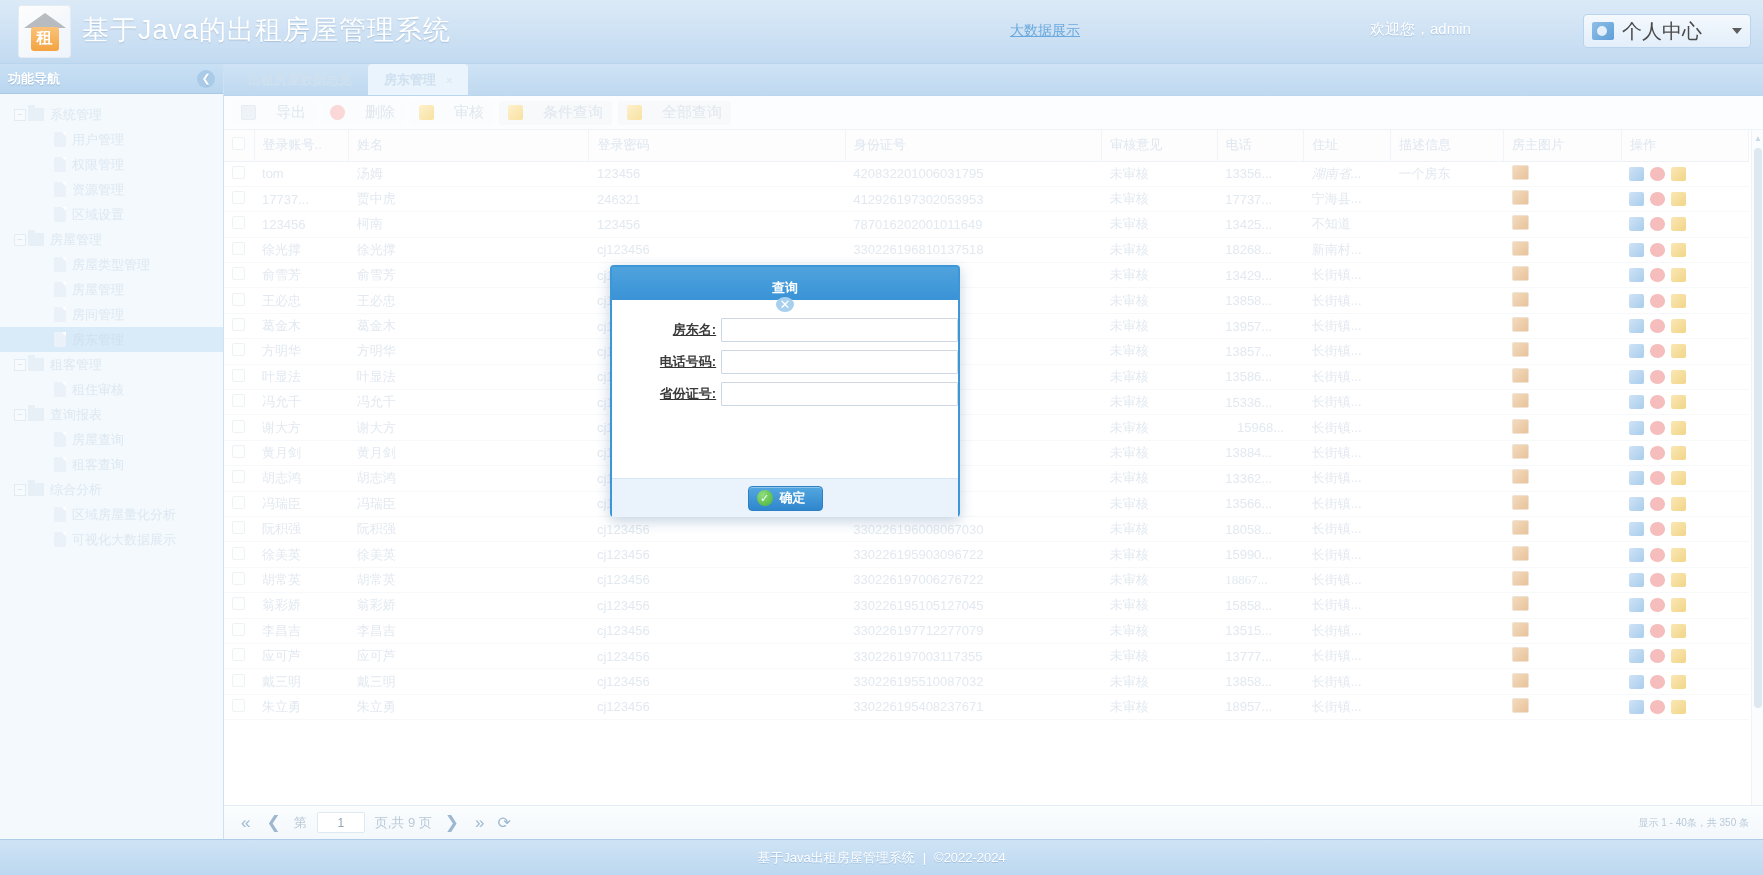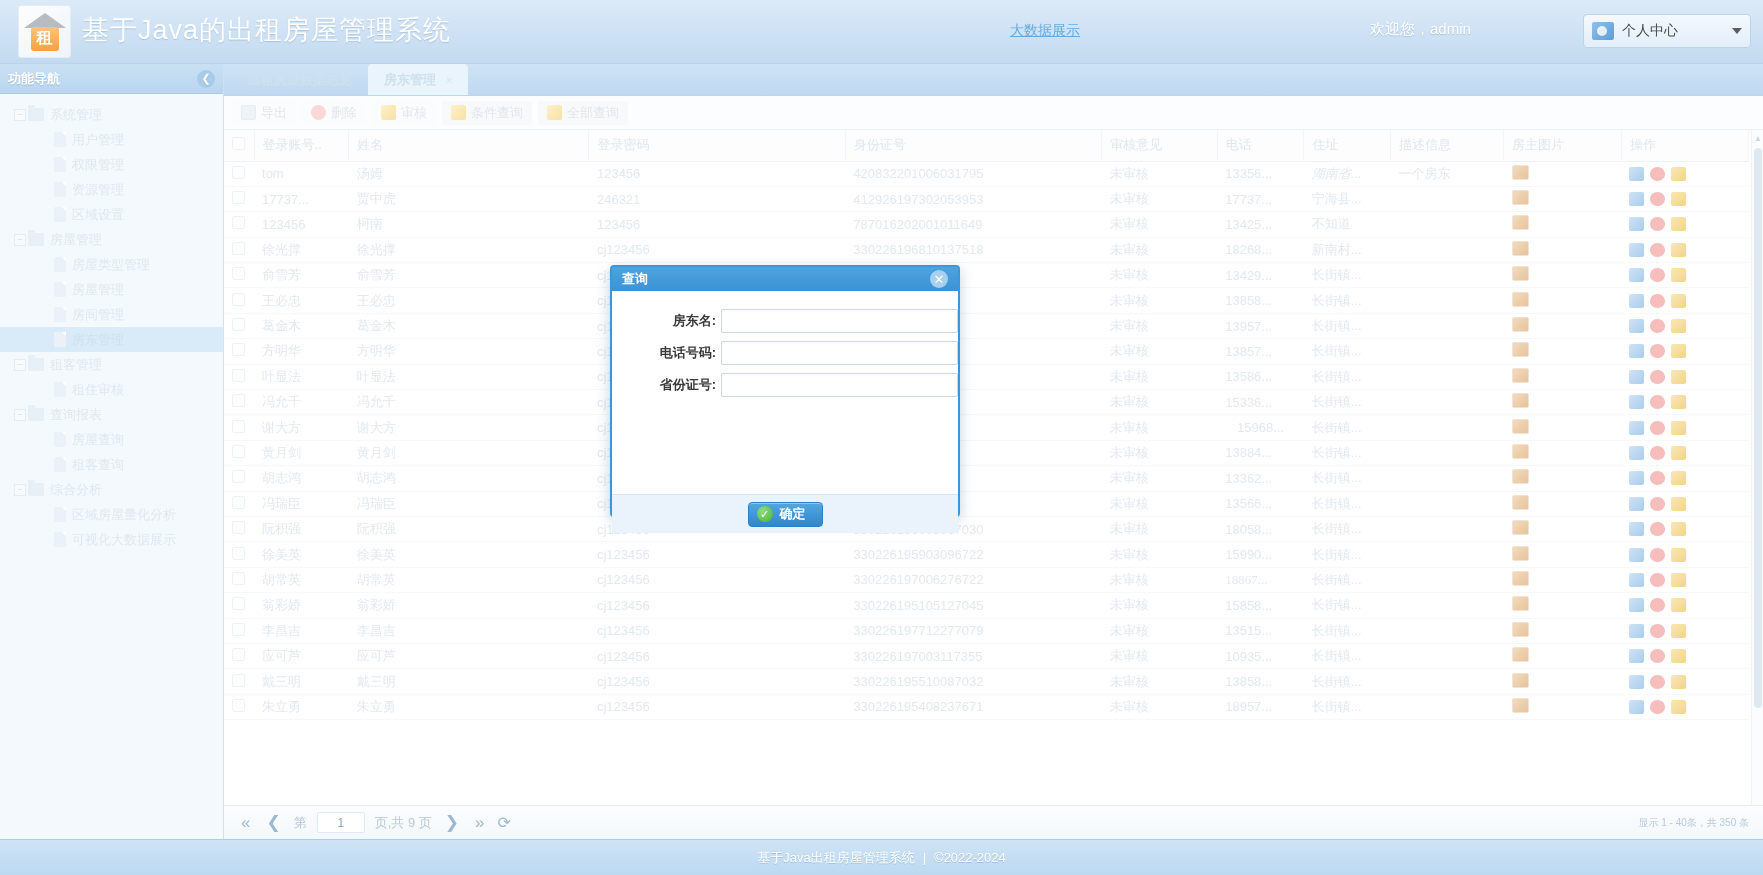--- a/index.html
+++ b/index.html
@@ -63,21 +63,21 @@
   }
   .uc-icon {
     width: 22px; height: 18px; border-radius: 2px; margin-right: 8px;
     background: linear-gradient(135deg,#8fc0e8,#5e9ed6);
     position: relative; flex: 0 0 auto;
   }
   .uc-icon:after {
     content: ""; position: absolute; left: 5px; top: 4px; width: 10px; height: 10px;
     border-radius: 50%; background: #fff; opacity: .8;
   }
-  .uc-label { flex: 1; font-size: 14px; color: #4a4a4a; }
+  .uc-label { flex: 1; font-size: 20px; color: #4a4a4a; }
   .uc-caret {
     width: 0; height: 0; margin-left: 4px;
     border-left: 5px solid transparent; border-right: 5px solid transparent;
     border-top: 6px solid #5d5d5d;
   }
 
   
   .sidebar {
     position: absolute; left: 0; top: 64px; width: 224px; height: 811px;
     background: #f4f9fd; border-right: 1px solid #cfe0ef;
@@ -144,22 +144,22 @@
   .tab .x { margin-left: 10px; font-size: 11px; color: #dbe9f6; }
 
   .panel { position: absolute; left: 0; top: 32px; width: 1539px; height: 743px; background: #fff; }
 
   
   .toolbar {
     height: 34px; background: #fcfdfe; border-bottom: 1px solid #eef3f8;
     display: flex; align-items: center; padding-left: 8px; gap: 6px;
   }
   .tbtn {
-    height: 24px; padding: 0 9px; display: flex; align-items: center; gap: 5px;
-    border-radius: 3px; font-size: 13px; color: #e0e7ee; cursor: pointer;
+    height: 24px; padding: 0 9px; display: flex; align-items: center; gap: 20px;
+    border-radius: 3px; font-size: 15px; color: #e0e7ee; cursor: pointer;
     background: #fbfcfd;
   }
   .tbtn.hl { background: #f7f9fb; }
   .tbi { width: 15px; height: 15px; flex: 0 0 auto; border-radius: 2px; }
   .tbi.export { background: #eef3f7; border:1px solid #e6edf3; }
   .tbi.del { background: radial-gradient(circle,#fbd8d8 60%,#f6c7c7); border-radius: 50%; }
   .tbi.pencil { background: linear-gradient(135deg,#fdf0cc,#f8e2a0); transform: rotate(-0deg); }
 
   
   .tablewrap { position: relative; height: 709px; overflow: hidden; }
@@ -231,31 +231,31 @@
   }
   .footer .sep { margin: 0 8px; }
 
   
   .modal {
     position: absolute; left: 610px; top: 265px; width: 350px; height: 252px;
     background: #ffffff; border: 2px solid #3d96d8; border-radius: 4px;
     box-shadow: 0 4px 14px rgba(40,90,140,.28); z-index: 50;
   }
   .modal-head {
-    height: 24px; background: linear-gradient(to bottom,#4fa3dd,#3a93d6);
-    display: flex; align-items: center; padding: 0 10px;
-    color: #fff; font-weight: bold; font-size: 13px;
+    height: 33px; background: linear-gradient(to bottom,#4fa3dd,#3a93d6);
+    display: flex; align-items: center; padding: 12px 10px;
+    color: #fff; font-weight: bold; font-size: 13px; flex-direction: column;
   }
   .modal-head .t { flex: 1; }
   .mclose {
     width: 18px; height: 18px; border-radius: 50%;
     background: #a7cfee; color: #fff; font-size: 13px; font-weight: bold;
     display: flex; align-items: center; justify-content: center; cursor: pointer;
   }
-  .modal-body { height: 203px; background: #fff; padding: 18px 0 0 0; }
+  .modal-body { height: 178px; background: #fff; padding: 18px 0 0 0; text-decoration: underline; }
   .frow { display: flex; align-items: center; margin-bottom: 8px; }
   .flabel {
     width: 112px; text-align: right; padding-right: 5px;
     font-size: 13px; color: #3a3a3a; font-weight: bold;
   }
   .finput {
     width: 243px; height: 24px; border: 1px solid #cdd8e2; background: #fff;
     border-radius: 1px; outline: none; font-size: 13px; padding: 0 5px;
     font-family: "Liberation Sans", sans-serif;
   }
@@ -812,21 +812,21 @@
                   </div>
                 </td>
               </tr>
               <tr>
                 <td style="width: 26px;"><span class="cb"></span></td>
                 <td style="width: 82px;">应可芦</td>
                 <td style="width: 208px;">应可芦</td>
                 <td style="width: 222px;">cj123456</td>
                 <td style="width: 222px;">330226197003117355</td>
                 <td style="width: 100px;">未审核</td>
-                <td style="width: 75px;">10935...</td>
+                <td style="width: 75px;">13777...</td>
                 <td style="width: 75px;">长街镇...</td>
                 <td style="width: 98px;"></td>
                 <td style="width: 102px;"><span class="thumb"></span></td>
                 <td style="width: 110px;">
                   <div class="op">
                     <span class="opi detail"></span>
                     <span class="opi remove"></span>
                     <span class="opi edit"></span>
                   </div>
                 </td>

